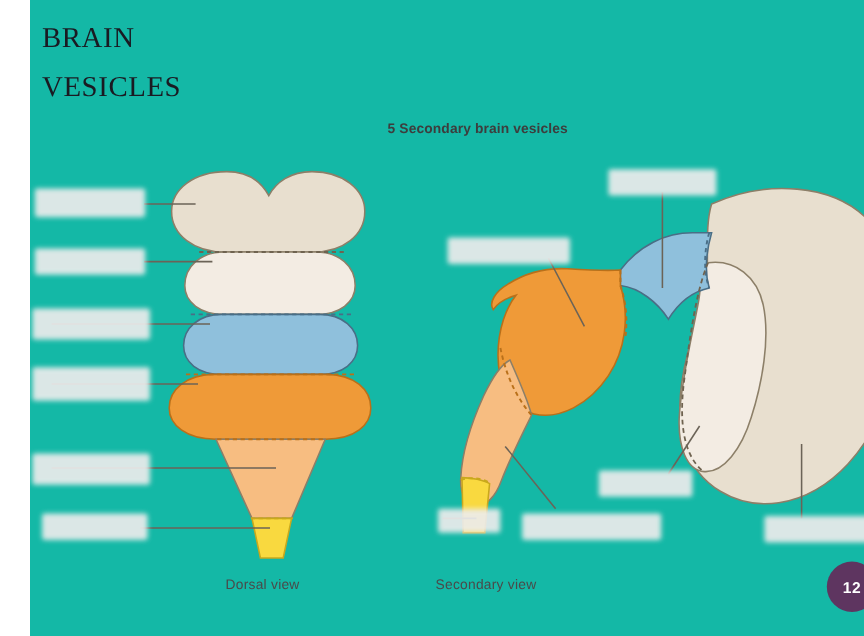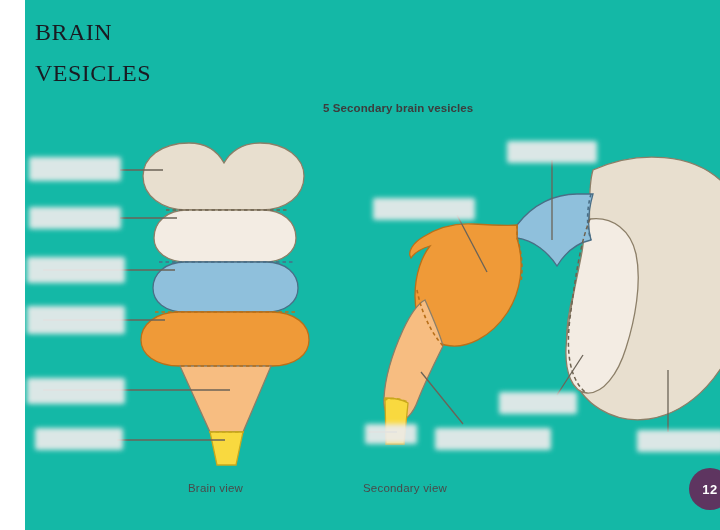--- a/index.html
+++ b/index.html
@@ -210,21 +210,21 @@
   <div class="label-box" style="left:2px;  top:378px; width:98px;  height:26px;"></div>
   <div class="label-box" style="left:10px; top:428px; width:88px;  height:22px;"></div>
 
   <div class="label-box" style="left:482px; top:141px; width:90px;  height:22px;"></div>
   <div class="label-box" style="left:348px; top:198px; width:102px; height:22px;"></div>
   <div class="label-box" style="left:474px; top:392px; width:78px;  height:22px;"></div>
   <div class="label-box" style="left:410px; top:428px; width:116px; height:22px;"></div>
   <div class="label-box" style="left:612px; top:430px; width:88px;  height:22px;"></div>
   <div class="label-box" style="left:340px; top:424px; width:52px;  height:20px;"></div>
 
-  <div class="view-caption" id="caption-dorsal">Brain view</div>
+  <div class="view-caption" id="caption-dorsal">Dorsal view</div>
   <div class="view-caption" id="caption-sagittal">Secondary view</div>
 
   <div id="page-badge">12</div>
 
   <div id="right-rule"></div>
   <div id="right-rule2"></div>
 
 </div>
 
 </body></html>

